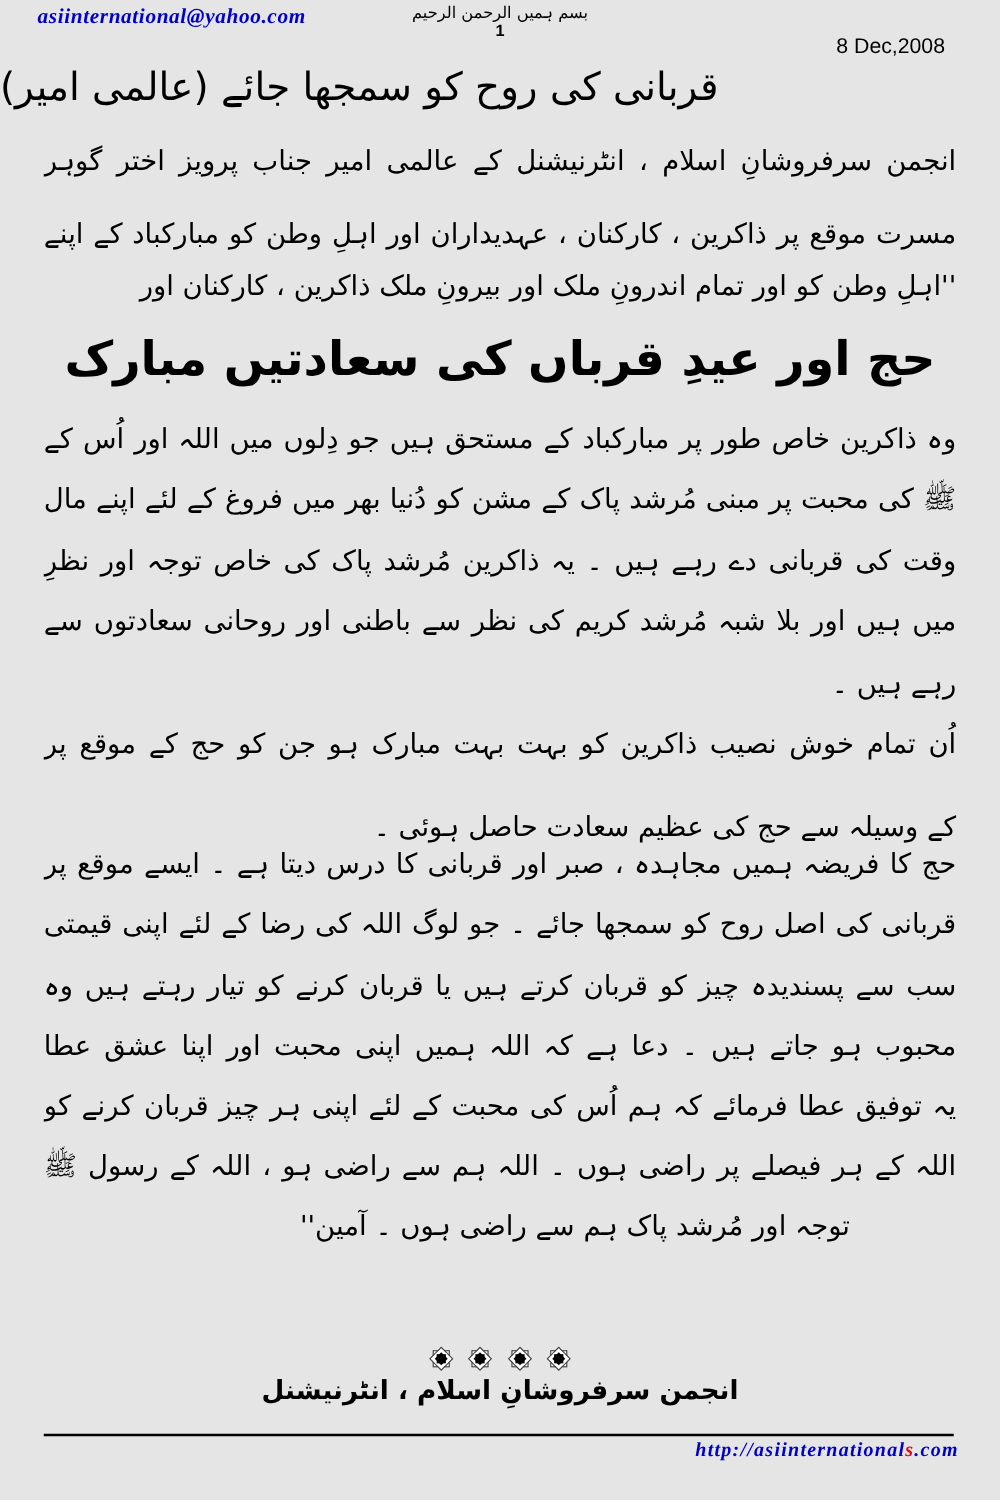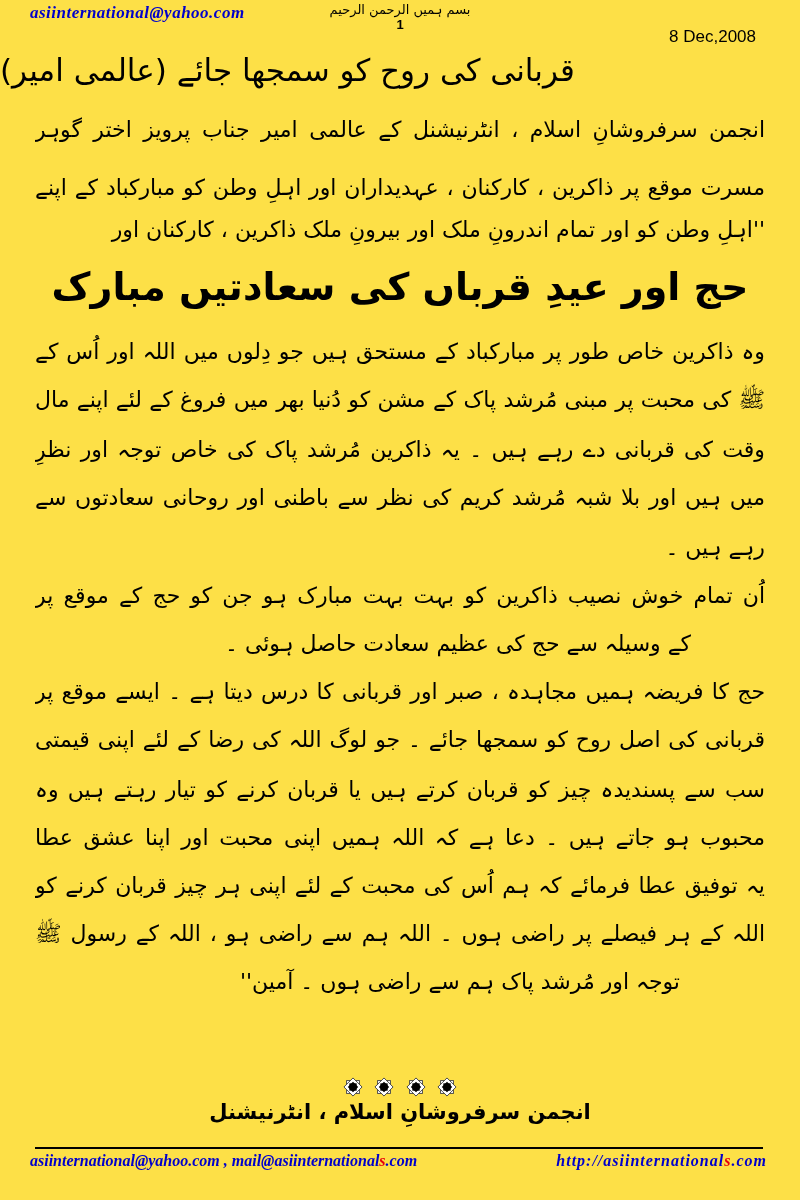--- a/index.html
+++ b/index.html
@@ -2,21 +2,21 @@
 <html lang="ur" style="--link-blue: #0000cc; --accent-red: #e8000d;"><head>
 <meta charset="utf-8">
 <style>
   :root{
     --link-blue:#0000cc;
     --accent-red:#e8000d;
     --ink:#000000;
   }
   html,body{margin:0;padding:0;background:#ffffff;}
   .page{
-    position:relative;width:800px;height:1200px;background:#fde047;
+    position:relative;width:800px;height:1200px;background:#e5e5e5;
     font-family:"DejaVu Sans",sans-serif;color:var(--ink);overflow:hidden;
   }
   
   .top-email{
     position:absolute;left:30px;top:3px;
     font-family:"Liberation Serif",serif;font-style:italic;font-weight:bold;
     font-size:17px;color:var(--link-blue);letter-spacing:.5px;
   }
   .bismillah{
     position:absolute;left:0;right:0;top:2px;text-align:center;
@@ -35,21 +35,21 @@
     direction:rtl;font-size:31px;line-height:52px;
   }
   
   .line{
     position:absolute;left:35px;width:730px;height:46px;overflow:hidden;
     direction:rtl;font-size:22px;line-height:40px;
   }
   .j{text-align:justify;text-align-last:justify;}
   .r{text-align:right;}
   .l{text-align:right;}
-  .cr-wide{text-align:left;padding-left:190px;width:540px;}
+  .cr-wide{text-align:right;padding-left:190px;width:540px;margin-top:19px;}
   .cr{text-align:center;padding-left:120px;width:610px;}
   .heading{
     position:absolute;left:35px;width:730px;top:250px;height:78px;
     direction:rtl;text-align:center;font-size:38px;line-height:74px;font-weight:bold;
     overflow:hidden;
   }
   
   .ornaments{position:absolute;left:0;right:0;top:1076px;text-align:center;}
   .ornaments span{display:inline-block;margin:0 2px;vertical-align:middle;}
   .org-name{
@@ -136,17 +136,16 @@
           <circle cx="12" cy="12" r="6.5" fill="#fff"></circle>
           <rect x="8" y="8" width="8" height="8" fill="#000"></rect>
           <rect x="8" y="8" width="8" height="8" fill="#000" transform="rotate(45 12 12)"></rect>
         </svg></span>
   </div>
 
   <div class="org-name">انجمن سرفروشانِ اسلام ، انٹرنیشنل</div>
 
   <div class="footer-rule"></div>
 
-  <div class="footer-left"><span>asiinternational@yahoo.com ,  mail@asiinternational</span><span class="red-s">s</span><span>.com</span></div>
 
   <div class="footer-right"><span>http://asiinternational</span><span class="red-s">s</span><span>.com</span></div>
 
 </div>
 
 </body></html>

